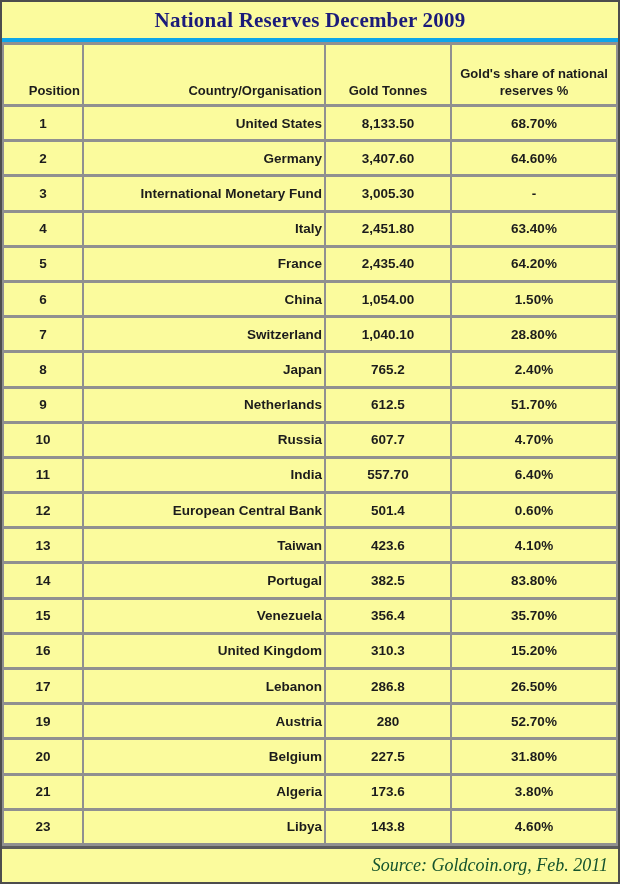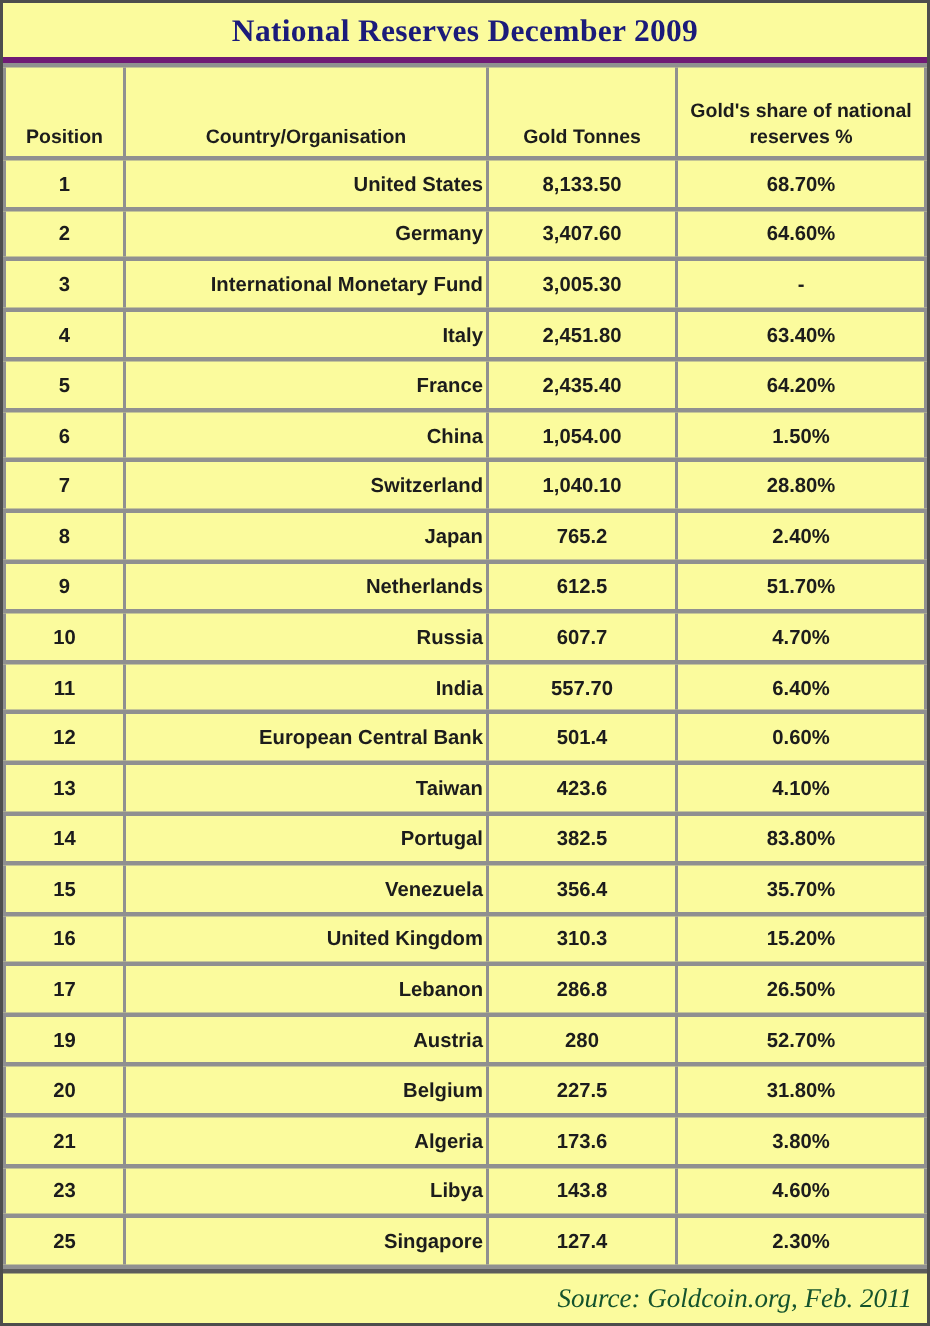--- a/index.html
+++ b/index.html
@@ -6,21 +6,21 @@
   .frame {
     width:620px; height:884px; box-sizing:border-box;
     border:2px solid #4d4d4d;
     background:#fbfb9d;
     display:flex; flex-direction:column;
     font-family:"Liberation Sans", sans-serif;
   }
   .titlebar {
     flex:none; height:36px;
     display:flex; align-items:center; justify-content:center;
-    border-bottom:4px solid #701a75;
+    border-bottom:4px solid #0ea5e9;
     font-family:"Liberation Serif", serif;
     font-weight:bold; font-size:21px; color:#1b1b7a;
     letter-spacing:0.2px;
   }
   .gridwrap { flex:1 1 auto; overflow:hidden; }
   table.reserves {
     width:100%; height:100%;
     border-collapse:collapse; table-layout:fixed;
   }
   table.reserves th, table.reserves td {
@@ -34,21 +34,21 @@
   table.reserves thead tr { height:62px; }
   table.reserves th {
     font-size:13px; vertical-align:bottom; padding:0 2px 4px 2px;
     line-height:1.35;
   }
   table.reserves td { font-size:13.5px; padding:0 2px; }
   .col-pos    { width:80px; }
   .col-country{ width:242px; }
   .col-tonnes { width:126px; }
   .col-share  { width:auto; }
-  th.pos, th.country { text-align:center; }
+  th.pos, th.country { text-align:right; }
   th.tonnes, th.share { text-align:center; }
   td.pos, td.tonnes, td.share { text-align:center; }
   td.country { text-align:right; }
   .footer {
     flex:none; height:33px;
     display:flex; align-items:center; justify-content:flex-end;
     padding-right:10px;
     border-top:3px solid #5c5c5c;
     font-family:"Liberation Serif", serif;
     font-style:italic; font-size:18px; color:#14532d;
@@ -197,25 +197,19 @@
             <td class="country">Algeria</td>
             <td class="tonnes">173.6</td>
             <td class="share">3.80%</td>
           </tr>
           <tr>
             <td class="pos">23</td>
             <td class="country">Libya</td>
             <td class="tonnes">143.8</td>
             <td class="share">4.60%</td>
           </tr>
-          <tr>
-            <td class="pos">25</td>
-            <td class="country">Singapore</td>
-            <td class="tonnes">127.4</td>
-            <td class="share">2.30%</td>
-          </tr>
         </tbody>
     </table>
   </div>
 
   <div class="footer">Source: Goldcoin.org, Feb. 2011</div>
 
 </div>
 
 </body></html>

